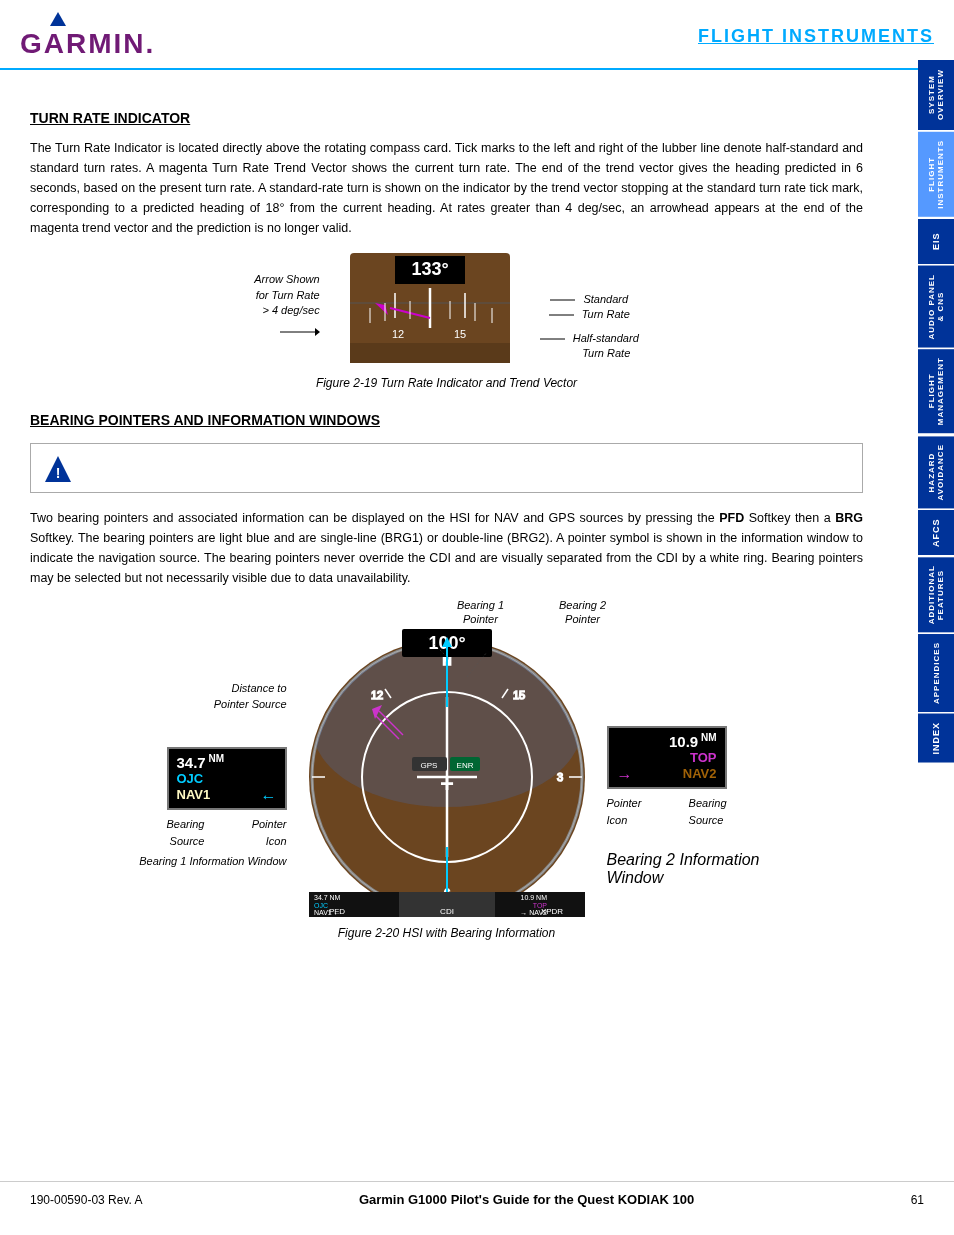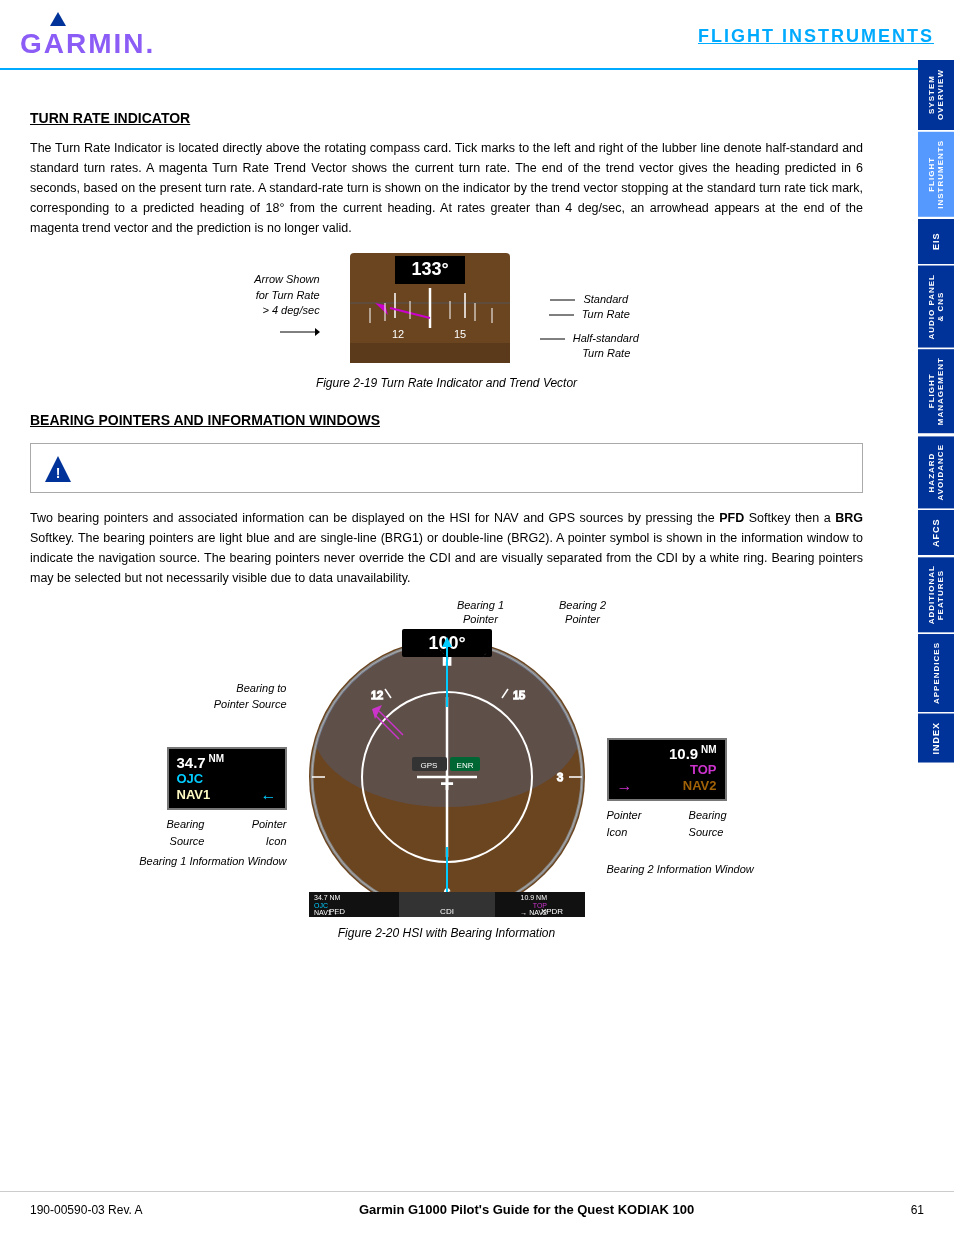--- a/index.html
+++ b/index.html
@@ -30,21 +30,21 @@
       width: 0; height: 0;
       border-left: 8px solid transparent;
       border-right: 8px solid transparent;
       border-bottom: 14px solid #003399;
       margin-bottom: 2px;
       margin-left: 30px;
     }
     .garmin-logo .logo-text {
       font-size: 28px;
       font-weight: bold;
-      color: #8b5cf6;
+      color: #701a75;
       letter-spacing: 2px;
       font-family: Arial Black, Arial, sans-serif;
     }
     .header-title {
       font-size: 18px;
       font-weight: bold;
       color: #00aaff;
       letter-spacing: 2px;
       text-transform: uppercase;
       text-decoration: underline;
@@ -166,21 +166,21 @@
       line-height: 1.5;
     }
     .note-text .note-label {
       font-weight: bold;
       font-style: italic;
     }
 
     
     .footer {
       position: absolute;
-      bottom: 8px;
+      bottom: 18px;
       left: 0; right: 0;
       padding: 10px 30px;
       display: flex;
       justify-content: space-between;
       align-items: center;
       border-top: 1px solid #ccc;
       font-size: 12px;
     }
     .footer-center {
       font-weight: bold;
@@ -381,21 +381,21 @@
       <div style="width:340px; display:flex; justify-content:center; gap:55px; padding-left:40px;">
         <div class="top-pointer-label" style="font-size:11px; font-style:italic; text-align:center; line-height:1.3;">Bearing 1<br>Pointer</div>
         <div class="top-pointer-label" style="font-size:11px; font-style:italic; text-align:center; line-height:1.3;">Bearing 2<br>Pointer</div>
       </div>
     </div>
 
     <div class="full-diagram-row">
 
       <div class="left-info-area">
         <div style="font-size:11px; font-style:italic; text-align:right; margin-bottom:4px; line-height:1.5;">
-          <span>Bearing to</span><br>
+          <span>Distance to</span><br>
           <span>Pointer Source</span>
         </div>
         <div style="display:flex; gap:6px; align-items:flex-start;">
           <div class="info-window-left">
             <div class="iw-distance">34.7<span class="iw-nm"> NM</span></div>
             <div><span class="iw-station">OJC</span></div>
             <div style="display:flex; align-items:center; justify-content:space-between;">
               <span class="iw-nav">NAV1</span>
               <span class="iw-arrow-left">←</span>
             </div>
@@ -505,21 +505,21 @@
               <span class="iw-nav-r">NAV2</span>
             </div>
           </div>
         </div>
         <div style="font-size:11px; font-style:italic; text-align:left; margin-top:6px; line-height:1.6;">
           <div style="display:flex; justify-content:space-between; width:120px;">
             <span>Pointer<br>Icon</span>
             <span>Bearing<br>Source</span>
           </div>
         </div>
-        <div style="font-size:11px; font-style:italic; text-align:left; margin-top:21px;">
+        <div style="font-size:16px; font-style:italic; text-align:left; margin-top:21px;">
           <span>Bearing 2 Information Window</span>
         </div>
       </div>
     </div>
 
     <div class="figure-caption" style="margin-top:6px;">Figure 2-20  HSI with Bearing Information</div>
   </div>
 
 </div>
 

